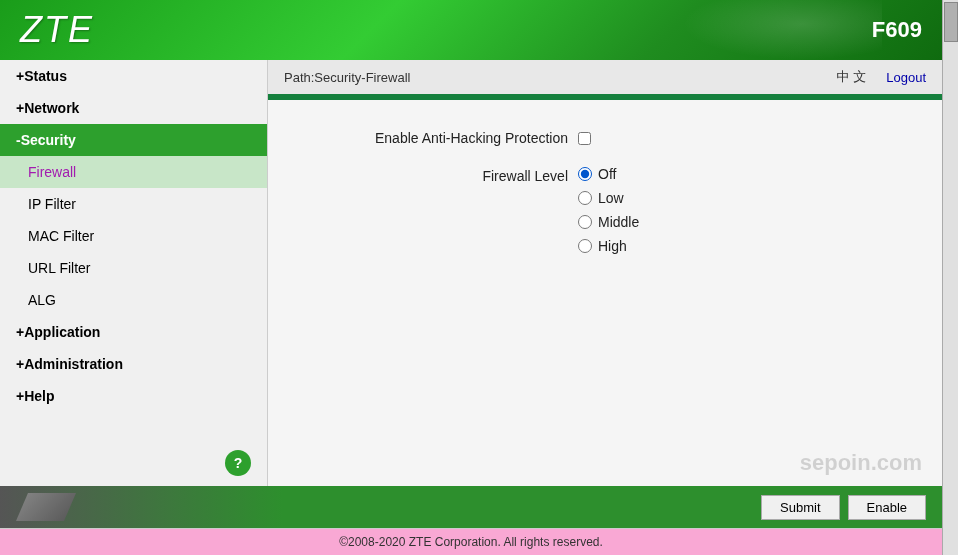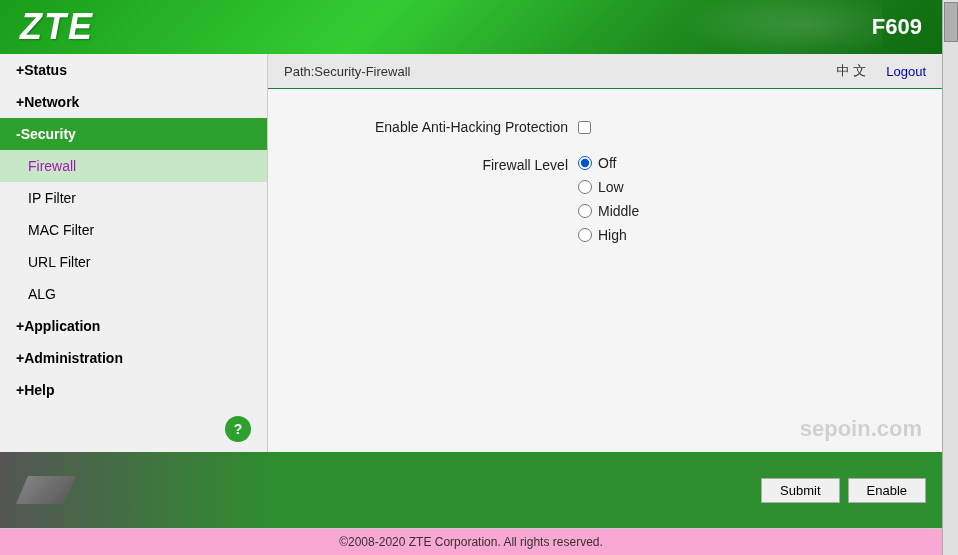--- a/index.html
+++ b/index.html
@@ -25,21 +25,21 @@
       display: flex; align-items: center; justify-content: space-between;
       padding: 0 20px; position: relative; overflow: hidden;
     }
     .header::after {
       content: '';
       position: absolute; right: 60px; top: 0; width: 200px; height: 60px;
       background: radial-gradient(ellipse at 60% 40%, rgba(255,255,255,0.15) 0%, transparent 70%);
       pointer-events: none;
     }
     .header-logo {
-      color: white; font-size: 36px; font-weight: bold; letter-spacing: 2px;
+      color: white; font-size: 36px; font-weight: normal; letter-spacing: 2px;
       font-style: italic; text-shadow: 1px 1px 2px rgba(0,0,0,0.3);
     }
     .header-model {
       color: white; font-size: 22px; font-weight: bold;
     }
 
     
     .content-wrapper {
       flex: 1; display: flex; flex-direction: column; background: #c8c8c8;
     }
@@ -69,21 +69,21 @@
       width: 26px; height: 26px; border-radius: 50%; background: #2da02d;
       color: white; display: flex; align-items: center; justify-content: center;
       font-weight: bold; font-size: 14px; cursor: pointer;
     }
 
     
     .main-panel {
       flex: 1; background: #f5f5f5; display: flex; flex-direction: column;
     }
     .path-bar {
-      background: #e8e8e8; border-bottom: 1px solid #15803d;
+      background: #e8e8e8; border-bottom: 6px solid #15803d;
       padding: 8px 16px; display: flex; align-items: center; justify-content: space-between;
     }
     .path-text { color: #333; font-size: 13px; }
     .path-right { display: flex; gap: 20px; align-items: center; }
     .lang-link { color: #333; text-decoration: none; font-size: 13px; cursor: pointer; }
     .logout-link { color: #00a; font-size: 13px; cursor: pointer; }
 
     .form-area {
       flex: 1; padding: 30px 40px; position: relative;
     }
@@ -108,21 +108,21 @@
       position: absolute; bottom: 10px; right: 20px;
       color: rgba(0,0,0,0.15); font-size: 22px; font-weight: bold; pointer-events: none;
     }
 
     
     .footer-area {
       background: #c8c8c8;
     }
     .footer-buttons {
       background: linear-gradient(to right, #555 0%, #2d8f2d 30%, #2d8f2d 100%);
-      padding: 24px 16px; display: flex; gap: 8px; align-items: center;
+      padding: 7px 16px; display: flex; gap: 8px; align-items: center;
     }
     .footer-buttons::before {
       content: '';
       display: block;
       width: 60px; height: 28px;
       background: linear-gradient(135deg, #888 0%, #555 100%);
       clip-path: polygon(20% 0%, 100% 0%, 80% 100%, 0% 100%);
       margin-right: auto;
     }
     .btn {

